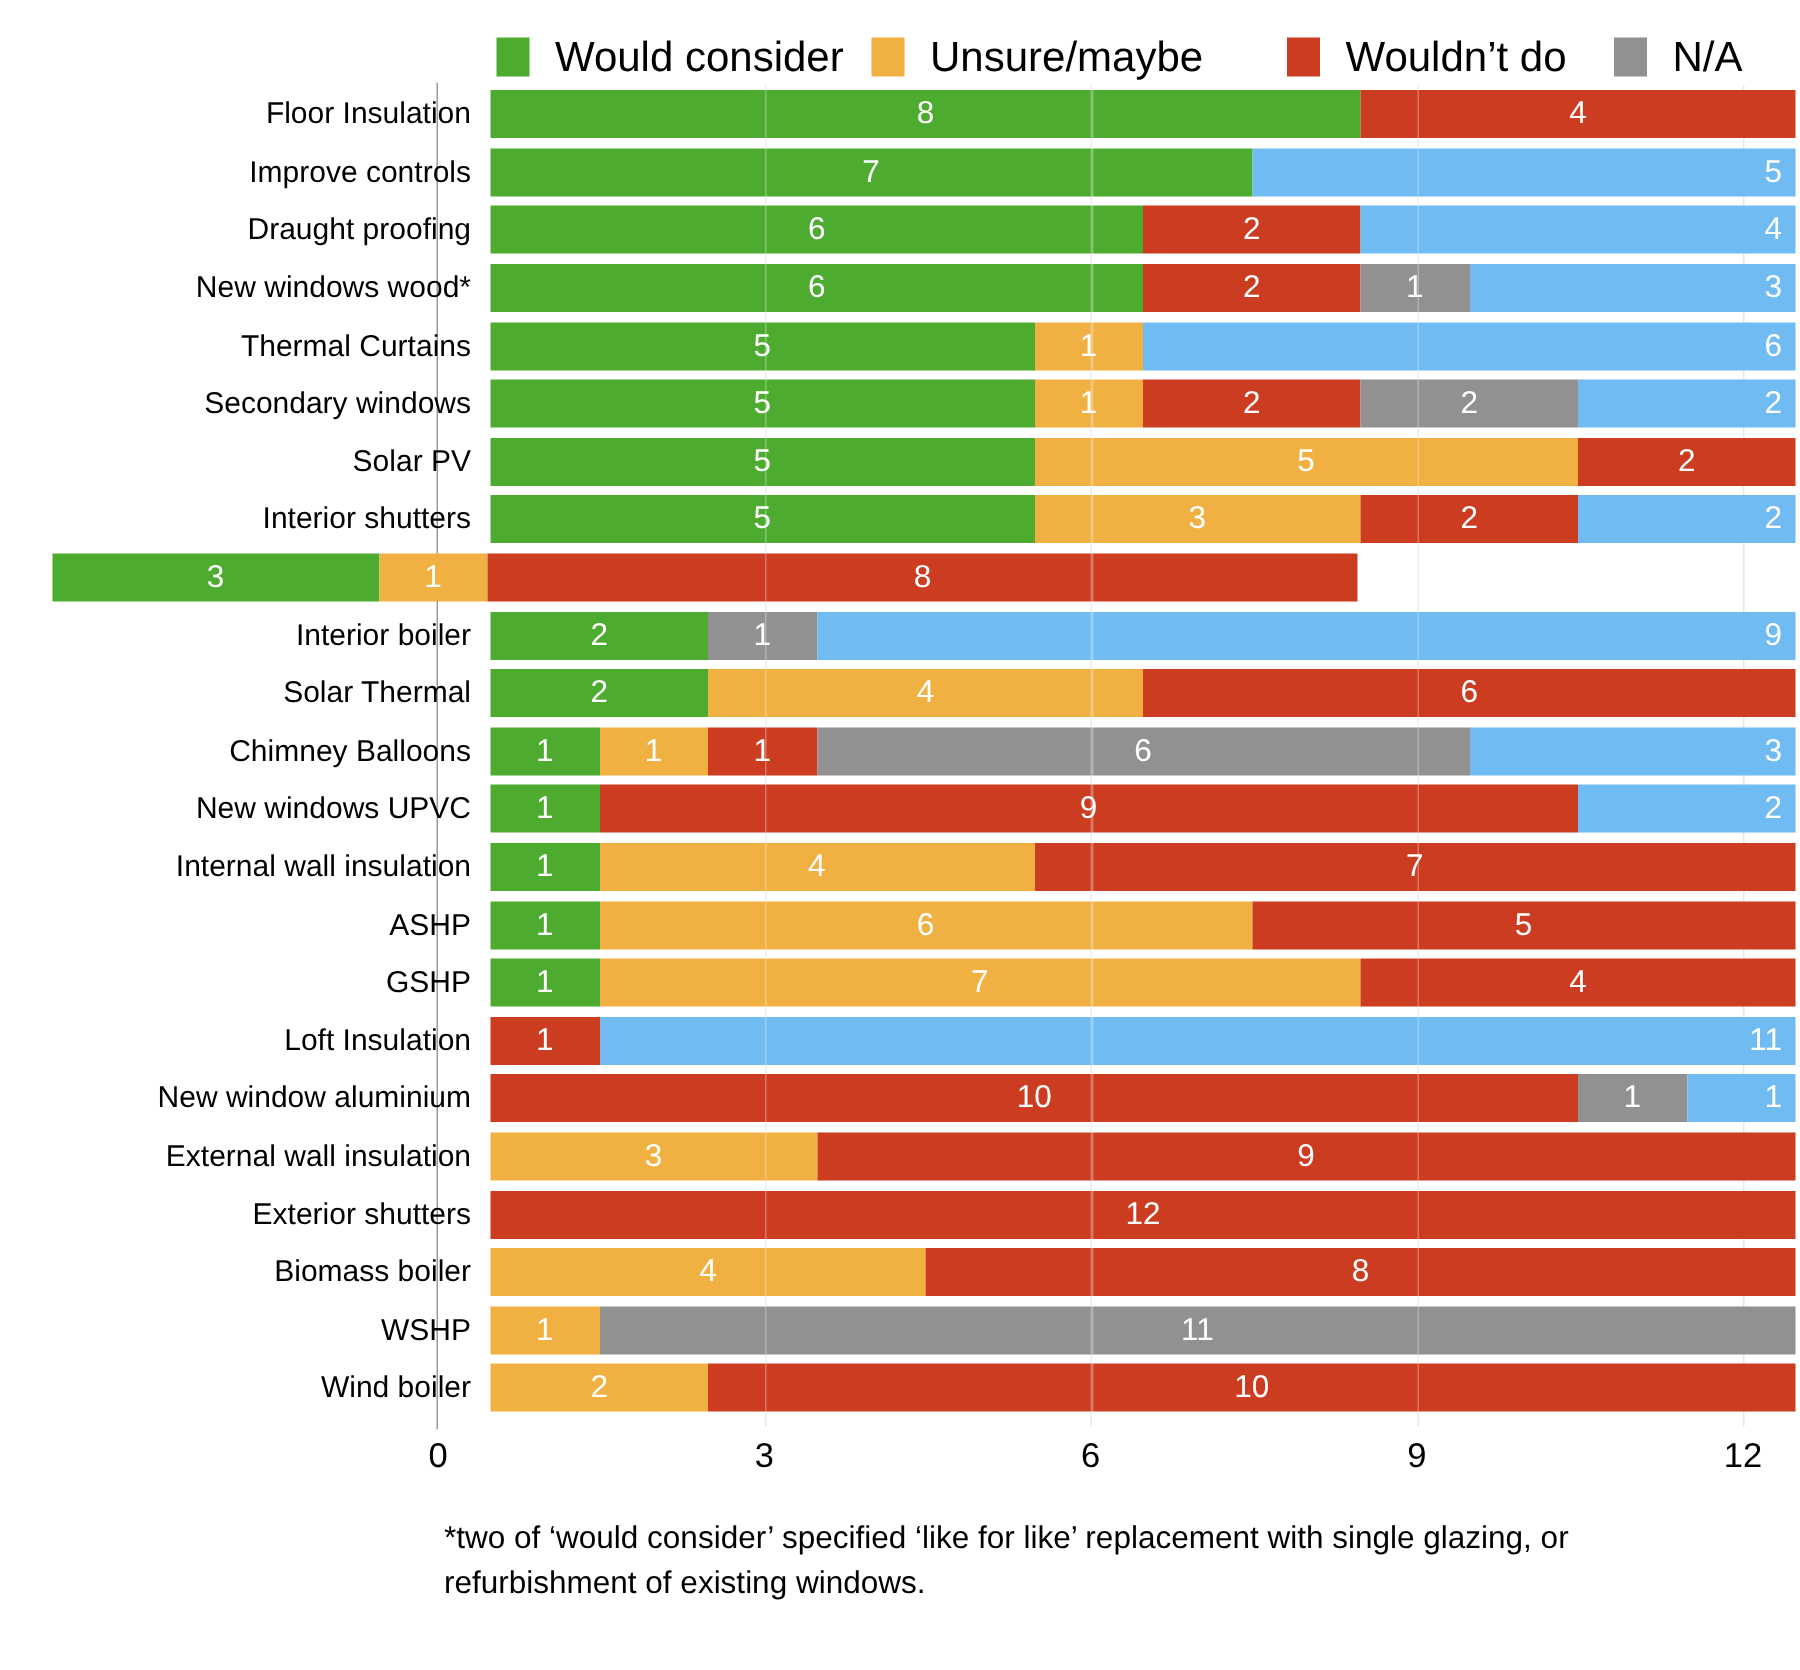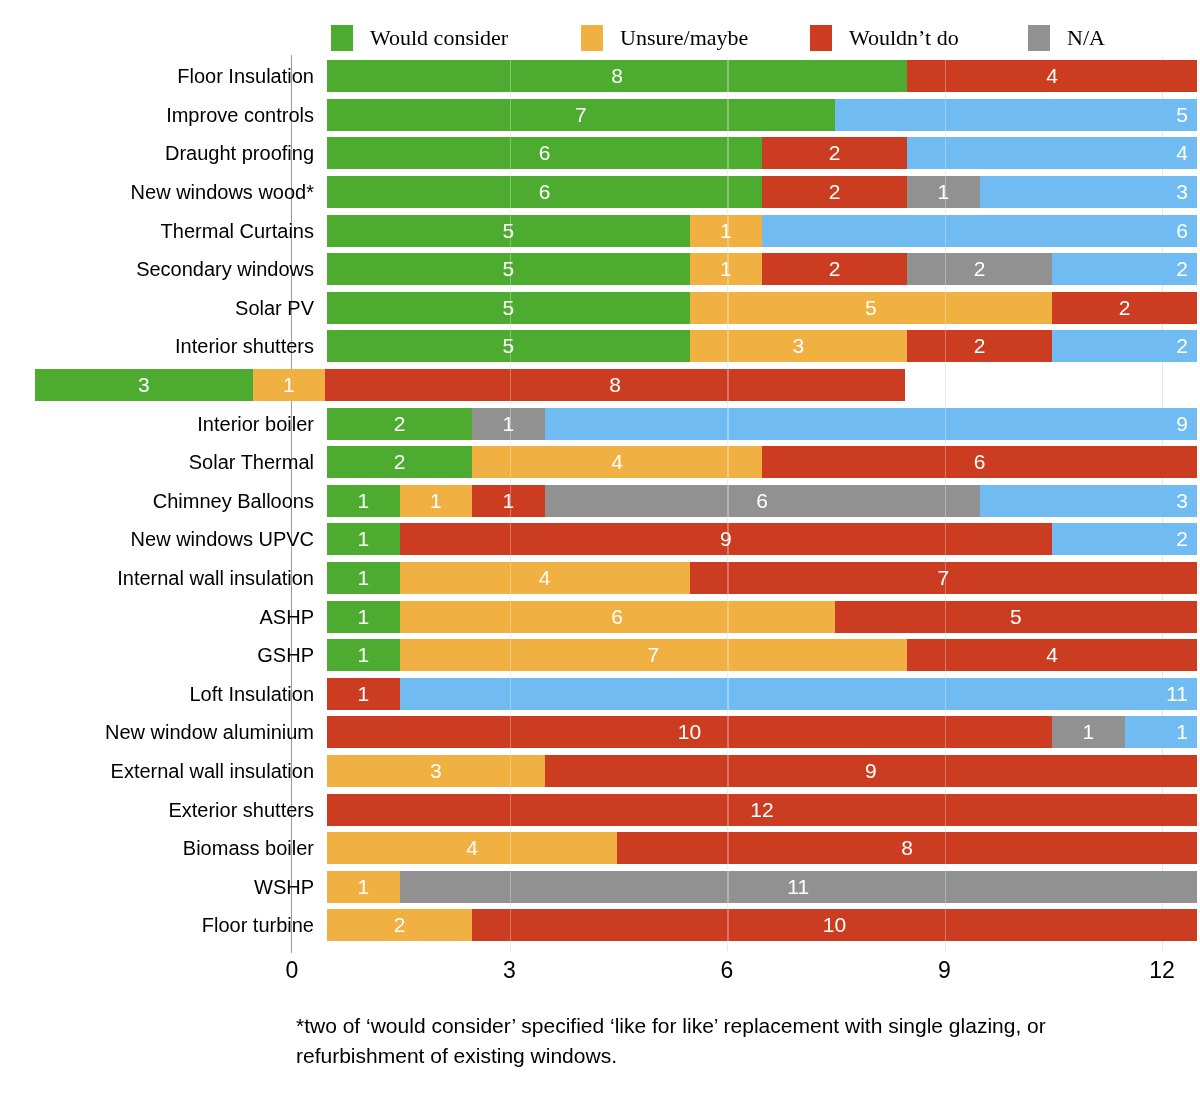--- a/index.html
+++ b/index.html
@@ -7,24 +7,24 @@
     width:1200px; height:1113px;
     background:#ffffff; color:#000000;
     font-family:"Liberation Sans", sans-serif;
     overflow:hidden;
   }
   
   .legend { margin:22px 0 0 331px; }
   .legend-row { display:flex; align-items:center; height:31px; }
   .legend-item { display:flex; align-items:center; }
   .legend-row:first-child .legend-item:nth-child(1){ width:250px; }
-  .legend-row:first-child .legend-item:nth-child(2){ width:229px; }
+  .legend-row:first-child .legend-item:nth-child(2){ width:277px; }
   .legend-row:first-child .legend-item:nth-child(3){ width:218px; }
   .legend-swatch { width:22px; height:26px; margin-right:17px; flex:0 0 auto; }
-  .legend-label { font-size:22px; white-space:nowrap;font-family:Liberation Serif, serif; }
+  .legend-label { font-size:28px; white-space:nowrap; }
   
   .chart { position:relative; margin-top:4px; }
   .gridline { position:absolute; width:1px; background:#e7e7e7; z-index:0; }
   .gridline-over { position:absolute; width:1.5px; background:rgba(255,255,255,0.30); z-index:3; pointer-events:none; }
   .y-axis-line { position:absolute; width:1.5px; background:#9b9b9b; z-index:0; }
   .bar-row { display:flex; align-items:center; height:38.6px; position:relative; z-index:1;margin-left:35px; }
   .category-label {
     width:292px; box-sizing:border-box; padding-right:13px;
     text-align:right; font-size:20px; line-height:1.1; white-space:nowrap;
   }
@@ -363,21 +363,21 @@
       <div class="bar-track">
         <div class="bar-segment" style="width: 72.5px; background: rgb(240, 177, 66);">
           <span class="bar-value-label">1</span>
         </div>
         <div class="bar-segment" style="width: 797.5px; background: rgb(145, 145, 145);">
           <span class="bar-value-label">11</span>
         </div>
       </div>
     </div>
     <div class="bar-row">
-      <div class="category-label">Floor turbine</div>
+      <div class="category-label">Wind boiler</div>
       <div class="bar-track">
         <div class="bar-segment" style="width: 145px; background: rgb(240, 177, 66);">
           <span class="bar-value-label">2</span>
         </div>
         <div class="bar-segment" style="width: 725px; background: rgb(203, 60, 33);">
           <span class="bar-value-label">10</span>
         </div>
       </div>
     </div>
     <div class="gridline-over" style="left: 509.5px; top: 0px; height: 887.8px;"></div>

